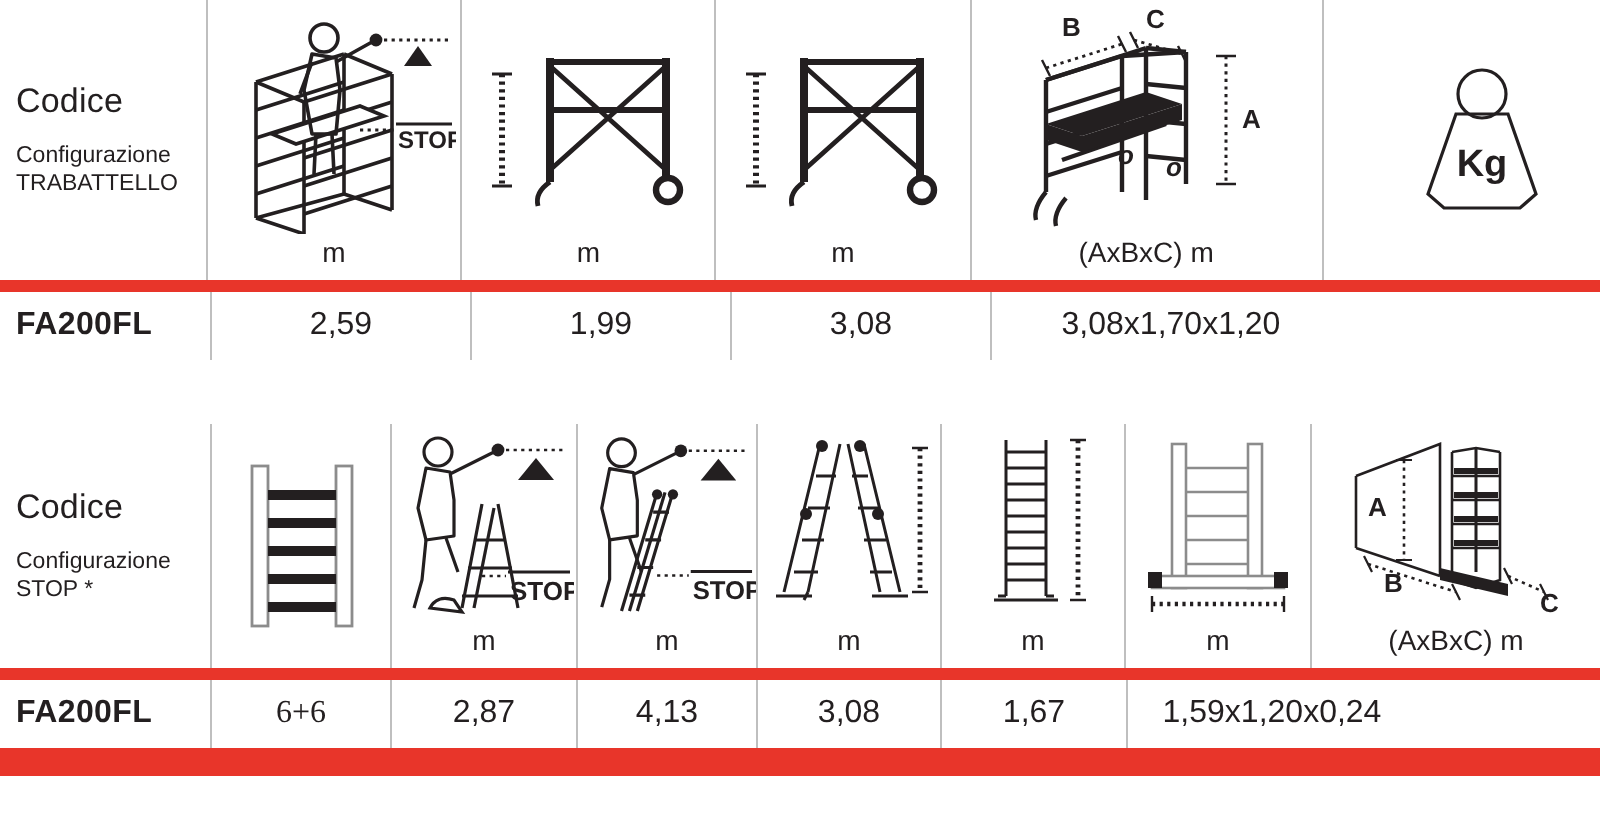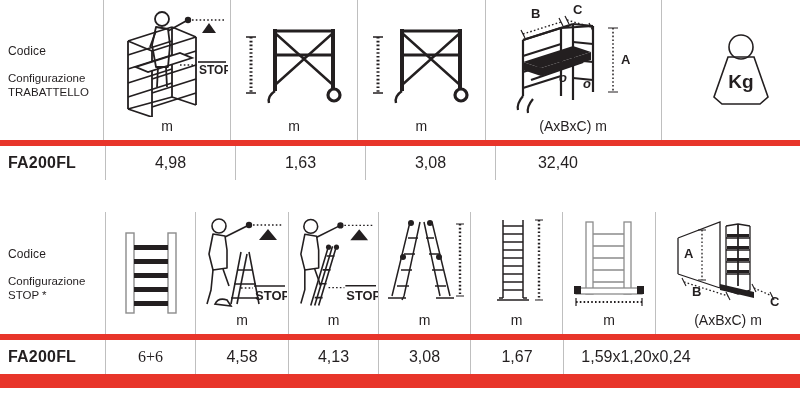--- a/index.html
+++ b/index.html
@@ -28,21 +28,21 @@
   .head-cell { height:140px; padding-bottom:2px; }
   .tbl2 .head-cell { height:122px; }
   .fig { flex:1 1 auto; display:flex; align-items:center;
          justify-content:center; width:100%; padding-top:4px; }
   .unit { font-size:14px; line-height:17px; color:#231f20;
           padding-bottom:3px; white-space:nowrap; }
 
   
   .label-cell { align-items:flex-start; justify-content:center;
                 padding-left:8px; padding-bottom:0; }
-  .lbl-code { font-size:12px; line-height:20px; letter-spacing:.1px; }
+  .lbl-code { font-size:17px; line-height:20px; letter-spacing:.1px; }
   .lbl-conf { font-size:11.5px; line-height:13.5px; margin-top:11px; }
 
   
   .val-cell { height:34px; justify-content:center;
               font-size:16px; line-height:18px; white-space:nowrap; }
   .val-code { align-items:flex-start; padding-left:8px;
               font-weight:bold; letter-spacing:.2px; }
 
   
   .rule { width:800px; background:#e8352a; }
@@ -202,24 +202,24 @@
           </svg>
         </div>
         <div class="unit"></div>
       </div>
     </div>
 
     <div class="rule rule-thin"></div>
 
     <div class="val-row">
       <div class="cell val-cell val-code" style="width:105px;">FA200FL</div>
-      <div class="cell val-cell" style="width:130px;">4,98</div>
-      <div class="cell val-cell" style="width:130px;">1,63</div>
+      <div class="cell val-cell" style="width:130px;">2,59</div>
+      <div class="cell val-cell" style="width:130px;">1,99</div>
       <div class="cell val-cell" style="width:130px;">3,08</div>
-      <div class="cell val-cell" style="width:125px;">32,40</div>
+      <div class="cell val-cell" style="width:180px;">3,08x1,70x1,20</div>
     </div>
   </div>
 
   <div class="spec-table tbl2">
     <div class="head-row">
 
       <div class="cell head-cell label-cell" style="width:105px;">
         <div class="lbl-code">Codice</div>
         <div class="lbl-conf">
           <span>Configurazione</span><br>
@@ -396,21 +396,21 @@
         </div>
         <div class="unit">(AxBxC) m</div>
       </div>
     </div>
 
     <div class="rule rule-thin"></div>
 
     <div class="val-row">
       <div class="cell val-cell val-code" style="width:105px;">FA200FL</div>
       <div class="cell val-cell" style="width:90px;font-family:Liberation Serif, serif;">6+6</div>
-      <div class="cell val-cell" style="width:93px;">4,58</div>
+      <div class="cell val-cell" style="width:93px;">2,87</div>
       <div class="cell val-cell" style="width:90px;">4,13</div>
       <div class="cell val-cell" style="width:92px;">3,08</div>
       <div class="cell val-cell" style="width:93px;">1,67</div>
       <div class="cell val-cell" style="width:145px;">1,59x1,20x0,24</div>
     </div>
 
     <div class="rule rule-thick"></div>
   </div>
 
 </div>

